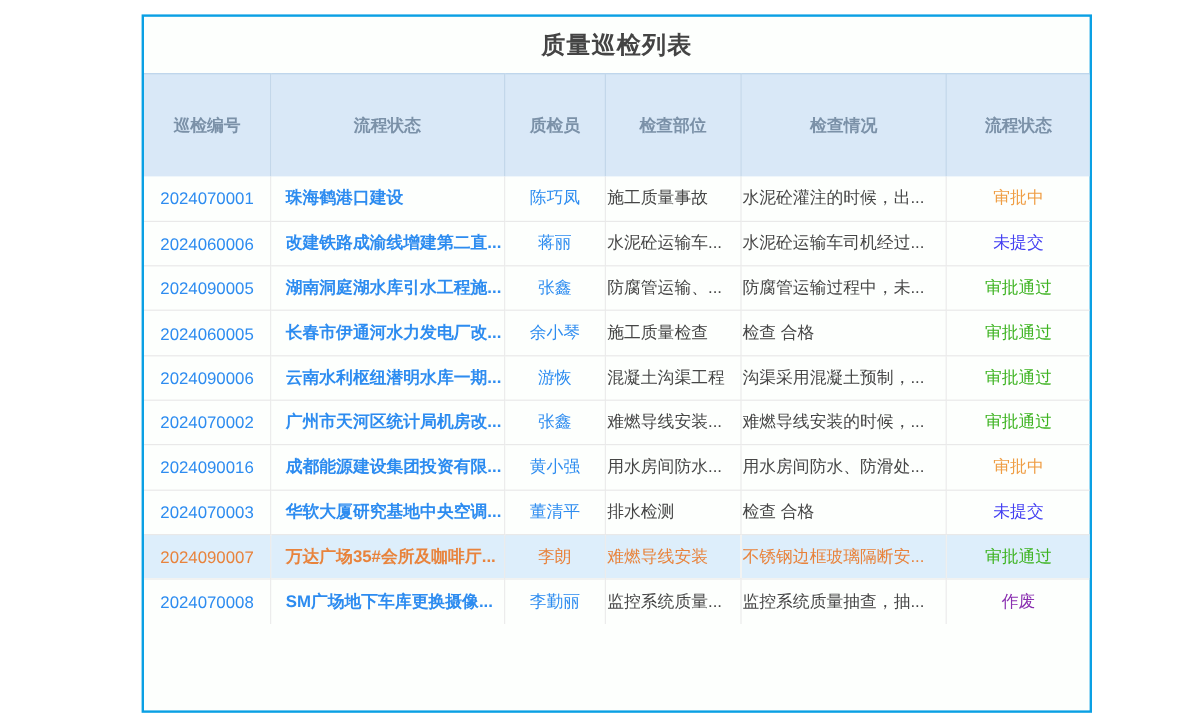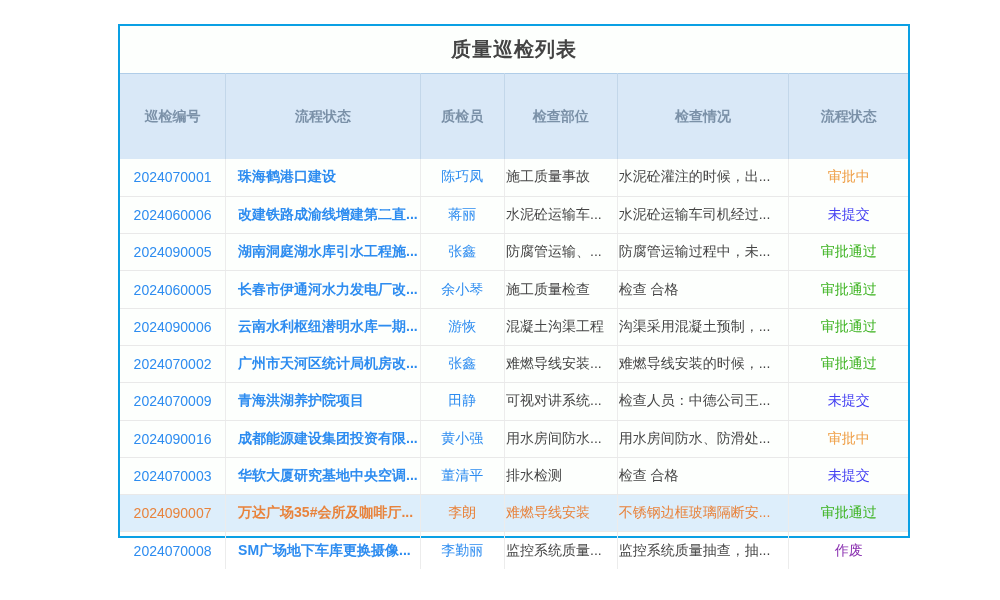--- a/index.html
+++ b/index.html
@@ -7,23 +7,23 @@
     padding: 0;
     width: 1000px;
     height: 600px;
     background: #ffffff;
     font-family: "Liberation Sans", "DejaVu Sans", sans-serif;
     overflow: hidden;
   }
   .panel {
     position: absolute;
     left: 118px;
-    top: 24px;
+    top: 12px;
     width: 792px;
-    height: 514px;
+    height: 582px;
     box-sizing: border-box;
     border: 2px solid var(--panel-border, #0aa0e4);
     background: #fdfffd;
   }
   .title-bar {
     height: 47px;
     display: flex;
     align-items: center;
     justify-content: center;
   }
@@ -142,28 +142,20 @@
         </tr>
         <tr>
           <td class="id">2024070002</td>
           <td class="project">广州市天河区统计局机房改...</td>
           <td class="inspector">张鑫</td>
           <td class="part">难燃导线安装...</td>
           <td class="situation">难燃导线安装的时候，...</td>
           <td class="status" style="color: rgb(60, 179, 32);">审批通过</td>
         </tr>
         <tr>
-          <td class="id">2024070009</td>
-          <td class="project">青海洪湖养护院项目</td>
-          <td class="inspector">田静</td>
-          <td class="part">可视对讲系统...</td>
-          <td class="situation">检查人员：中德公司王...</td>
-          <td class="status" style="color: rgb(68, 64, 242);">未提交</td>
-        </tr>
-        <tr>
           <td class="id">2024090016</td>
           <td class="project">成都能源建设集团投资有限...</td>
           <td class="inspector">黄小强</td>
           <td class="part">用水房间防水...</td>
           <td class="situation">用水房间防水、防滑处...</td>
           <td class="status" style="color: rgb(239, 157, 67);">审批中</td>
         </tr>
         <tr>
           <td class="id">2024070003</td>
           <td class="project">华软大厦研究基地中央空调...</td>

